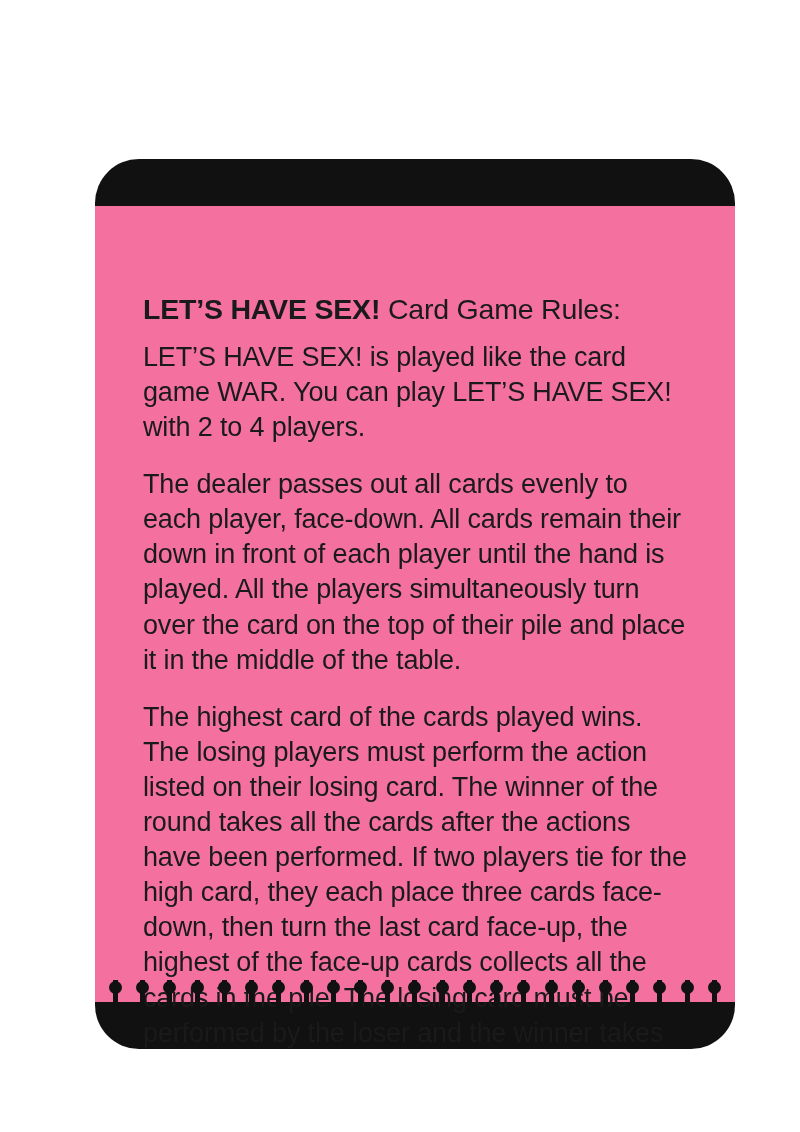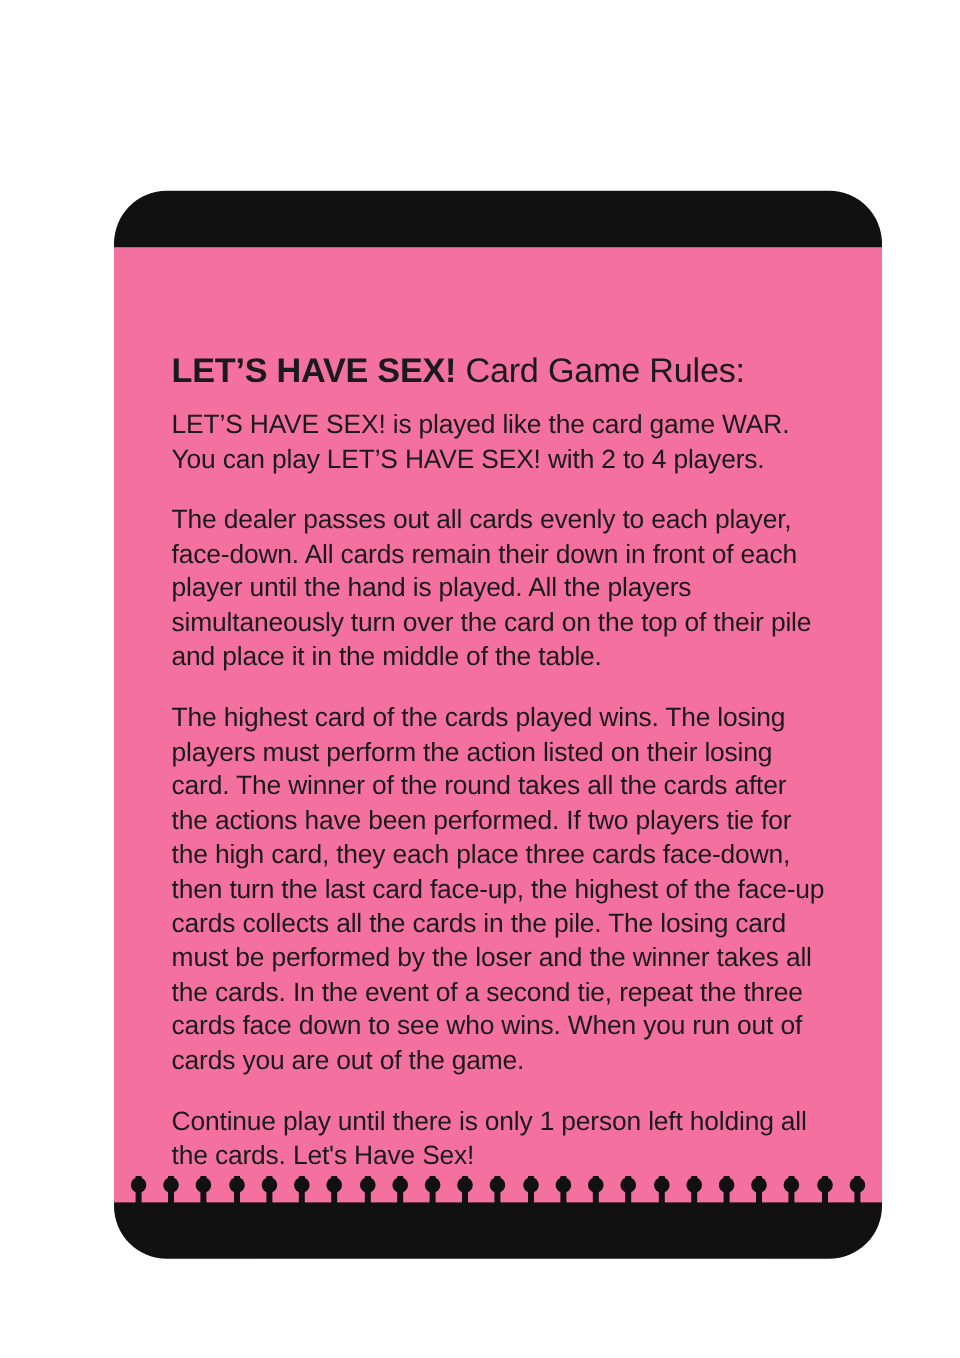--- a/index.html
+++ b/index.html
@@ -106,21 +106,21 @@
     white-space: nowrap;
   }
   .title-strong {
     font-weight: 700;
   }
   .title-rest {
     font-weight: 400;
   }
 
   .para {
-    font-size: 22px;
+    font-size: 27px;
     line-height: 1.30;
     margin: 0 0 22px 0;
     letter-spacing: -0.15px;
   }
   .para:last-child { margin-bottom: 0; }
 </style>
 </head>
 <body>
 
 <div class="stage">

